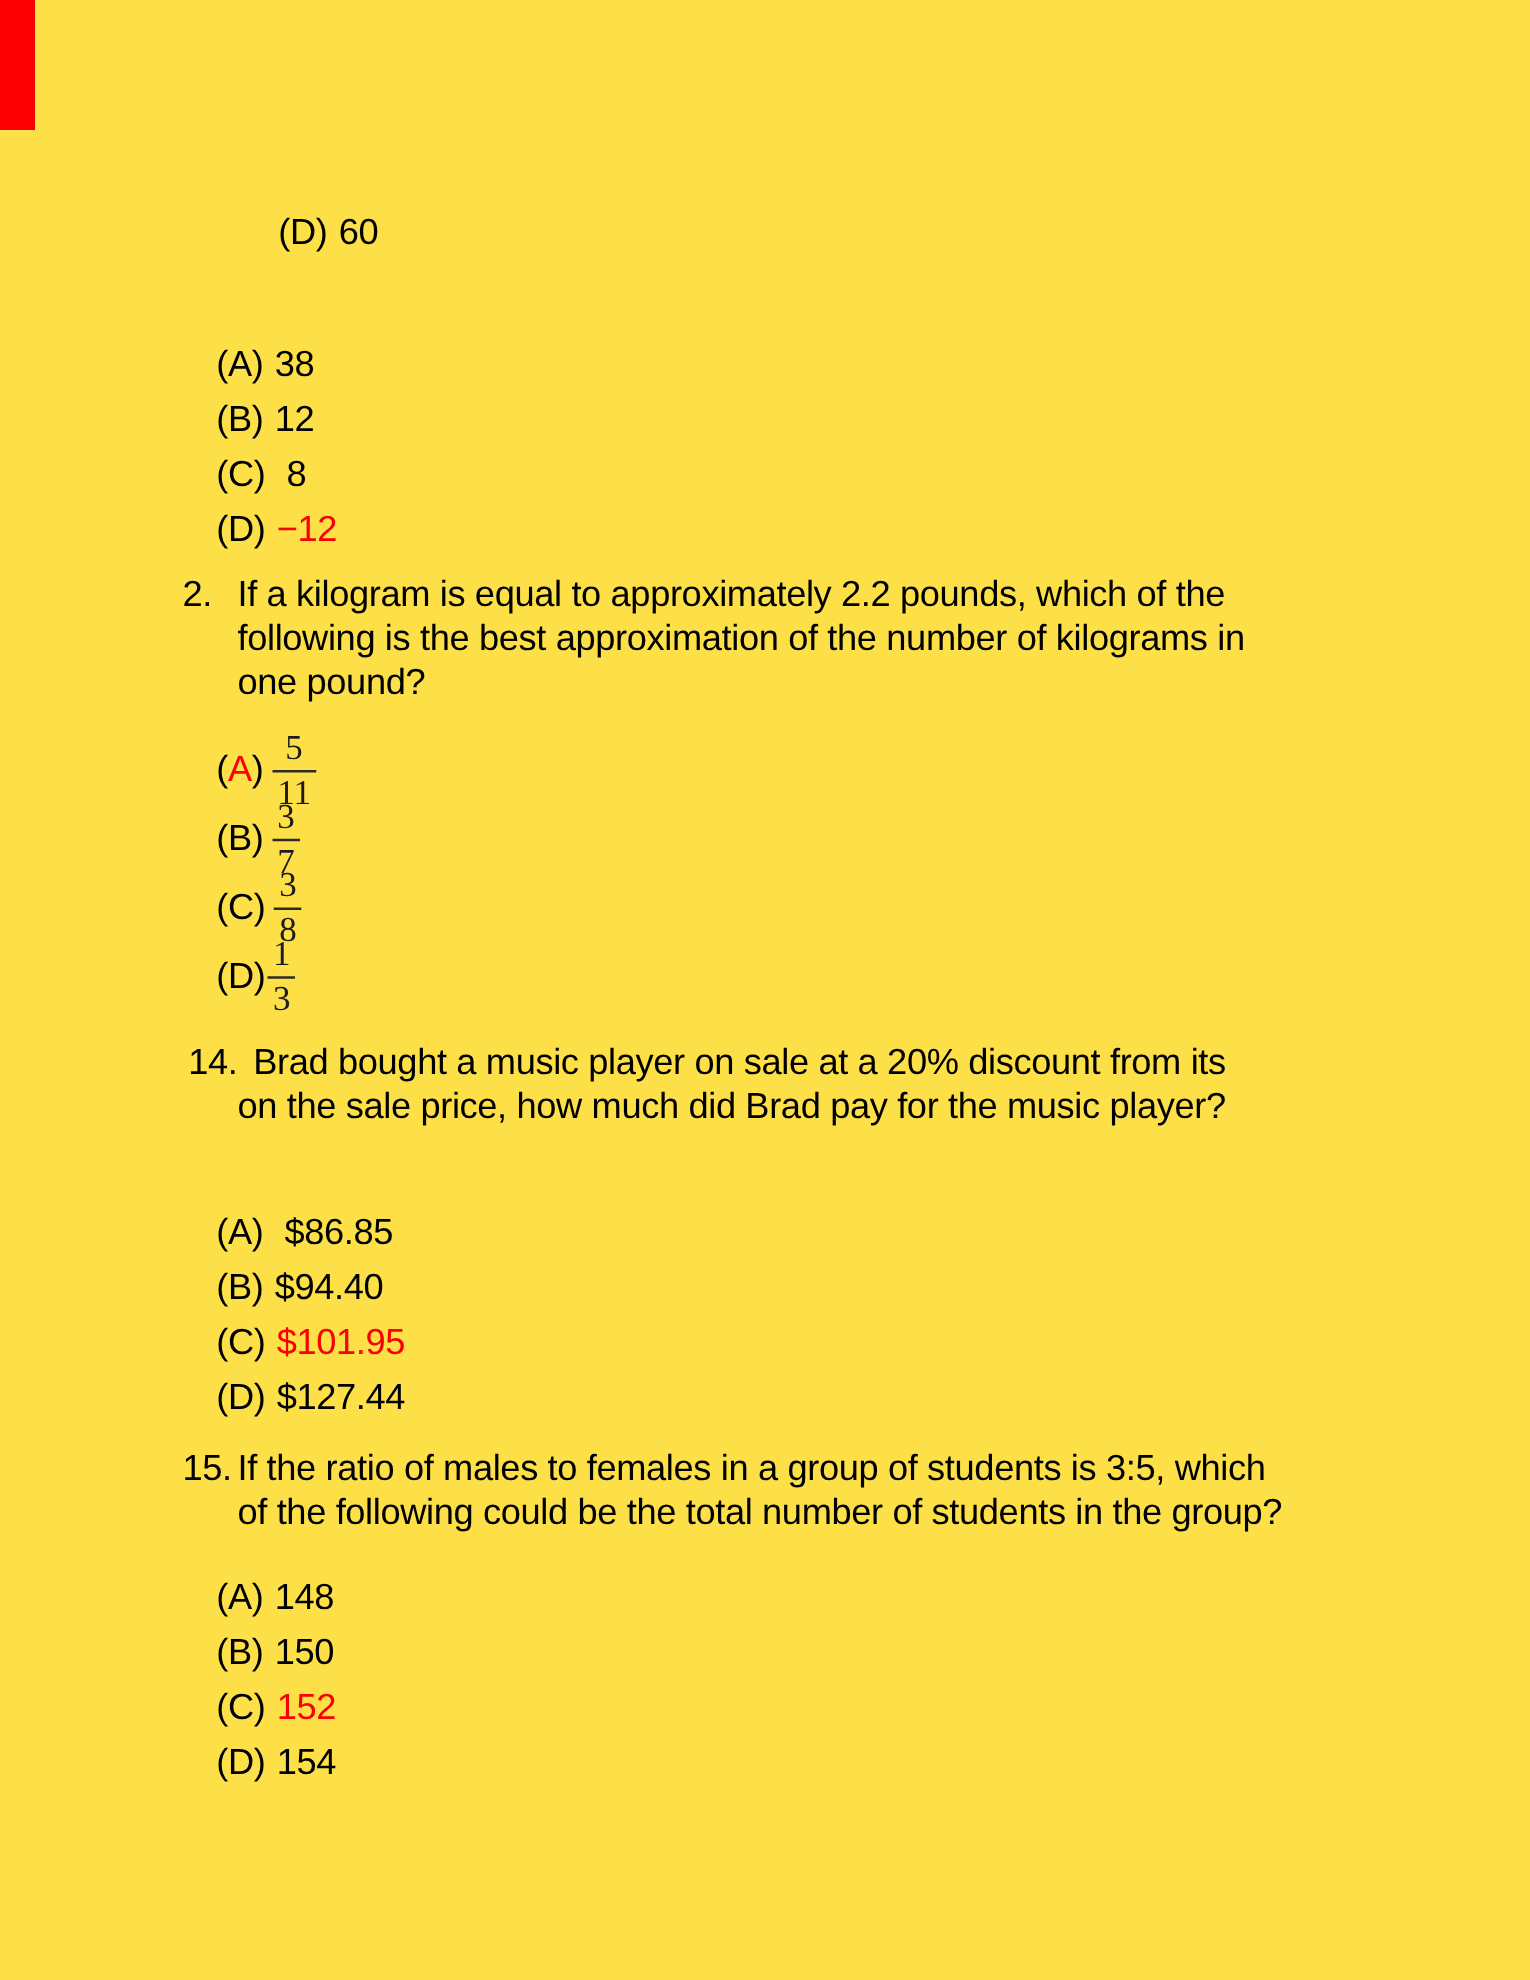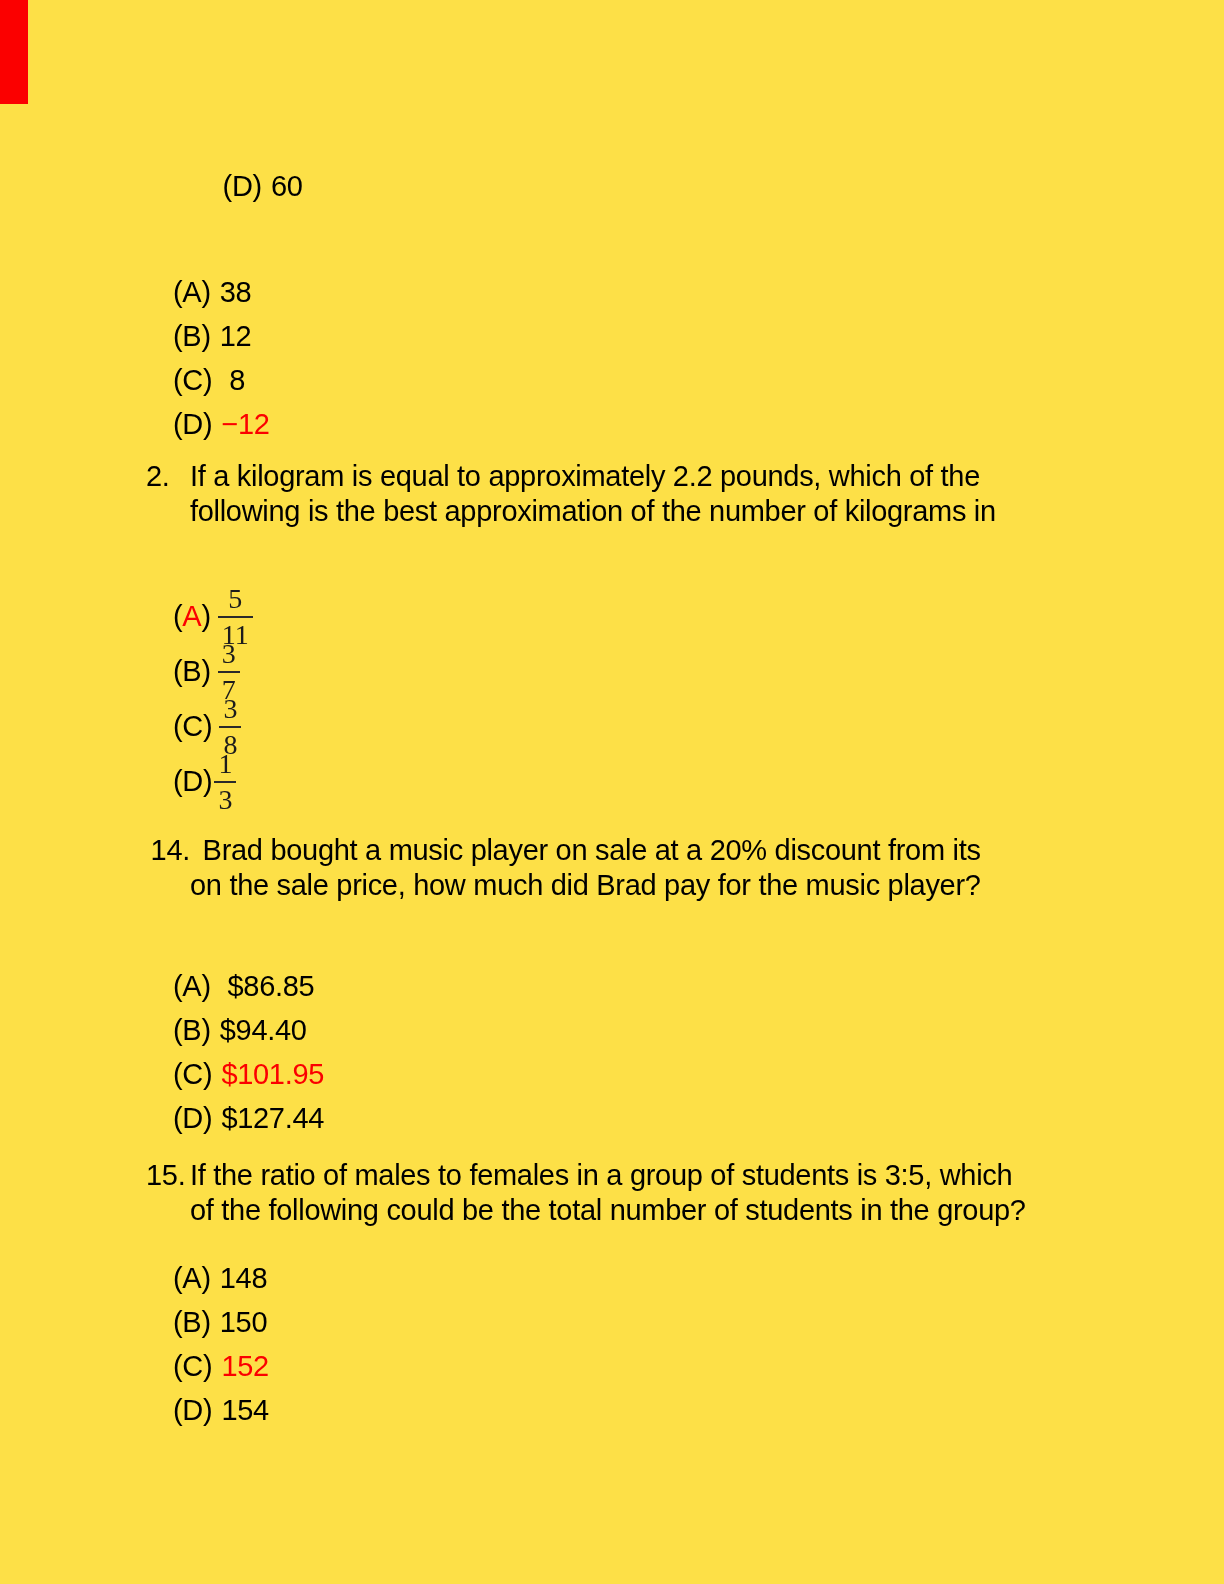--- a/index.html
+++ b/index.html
@@ -70,20 +70,21 @@
     <div class="opt"><span><span>(</span><span>B</span><span>)</span></span><span class="opt-val">12</span></div>
     <div class="opt"><span><span>(</span><span>C</span><span>)</span></span><span class="opt-val"> 8</span></div>
     <div class="opt"><span><span>(</span><span>D</span><span>)</span></span><span class="opt-val red">−12</span></div>
   </div>
 
   <div class="block question" style="left:146px; top:459px;">
     <span class="qnum">2.</span>
     <div class="qtext">
       <div class="qline">If a kilogram is equal to approximately 2.2 pounds, which of the</div>
       <div class="qline">following is the best approximation of the number of kilograms in</div>
+      <div class="qline">one pound?</div>
     </div>
   </div>
 
   <div class="block" style="left:173px; top:589px;">
     <div class="fopt">
       <span><span>(</span><span class="red">A</span><span>)</span></span>
       <span class="frac">
           <span class="num">5</span>
           <span class="bar"></span>
           <span class="den">11</span>

